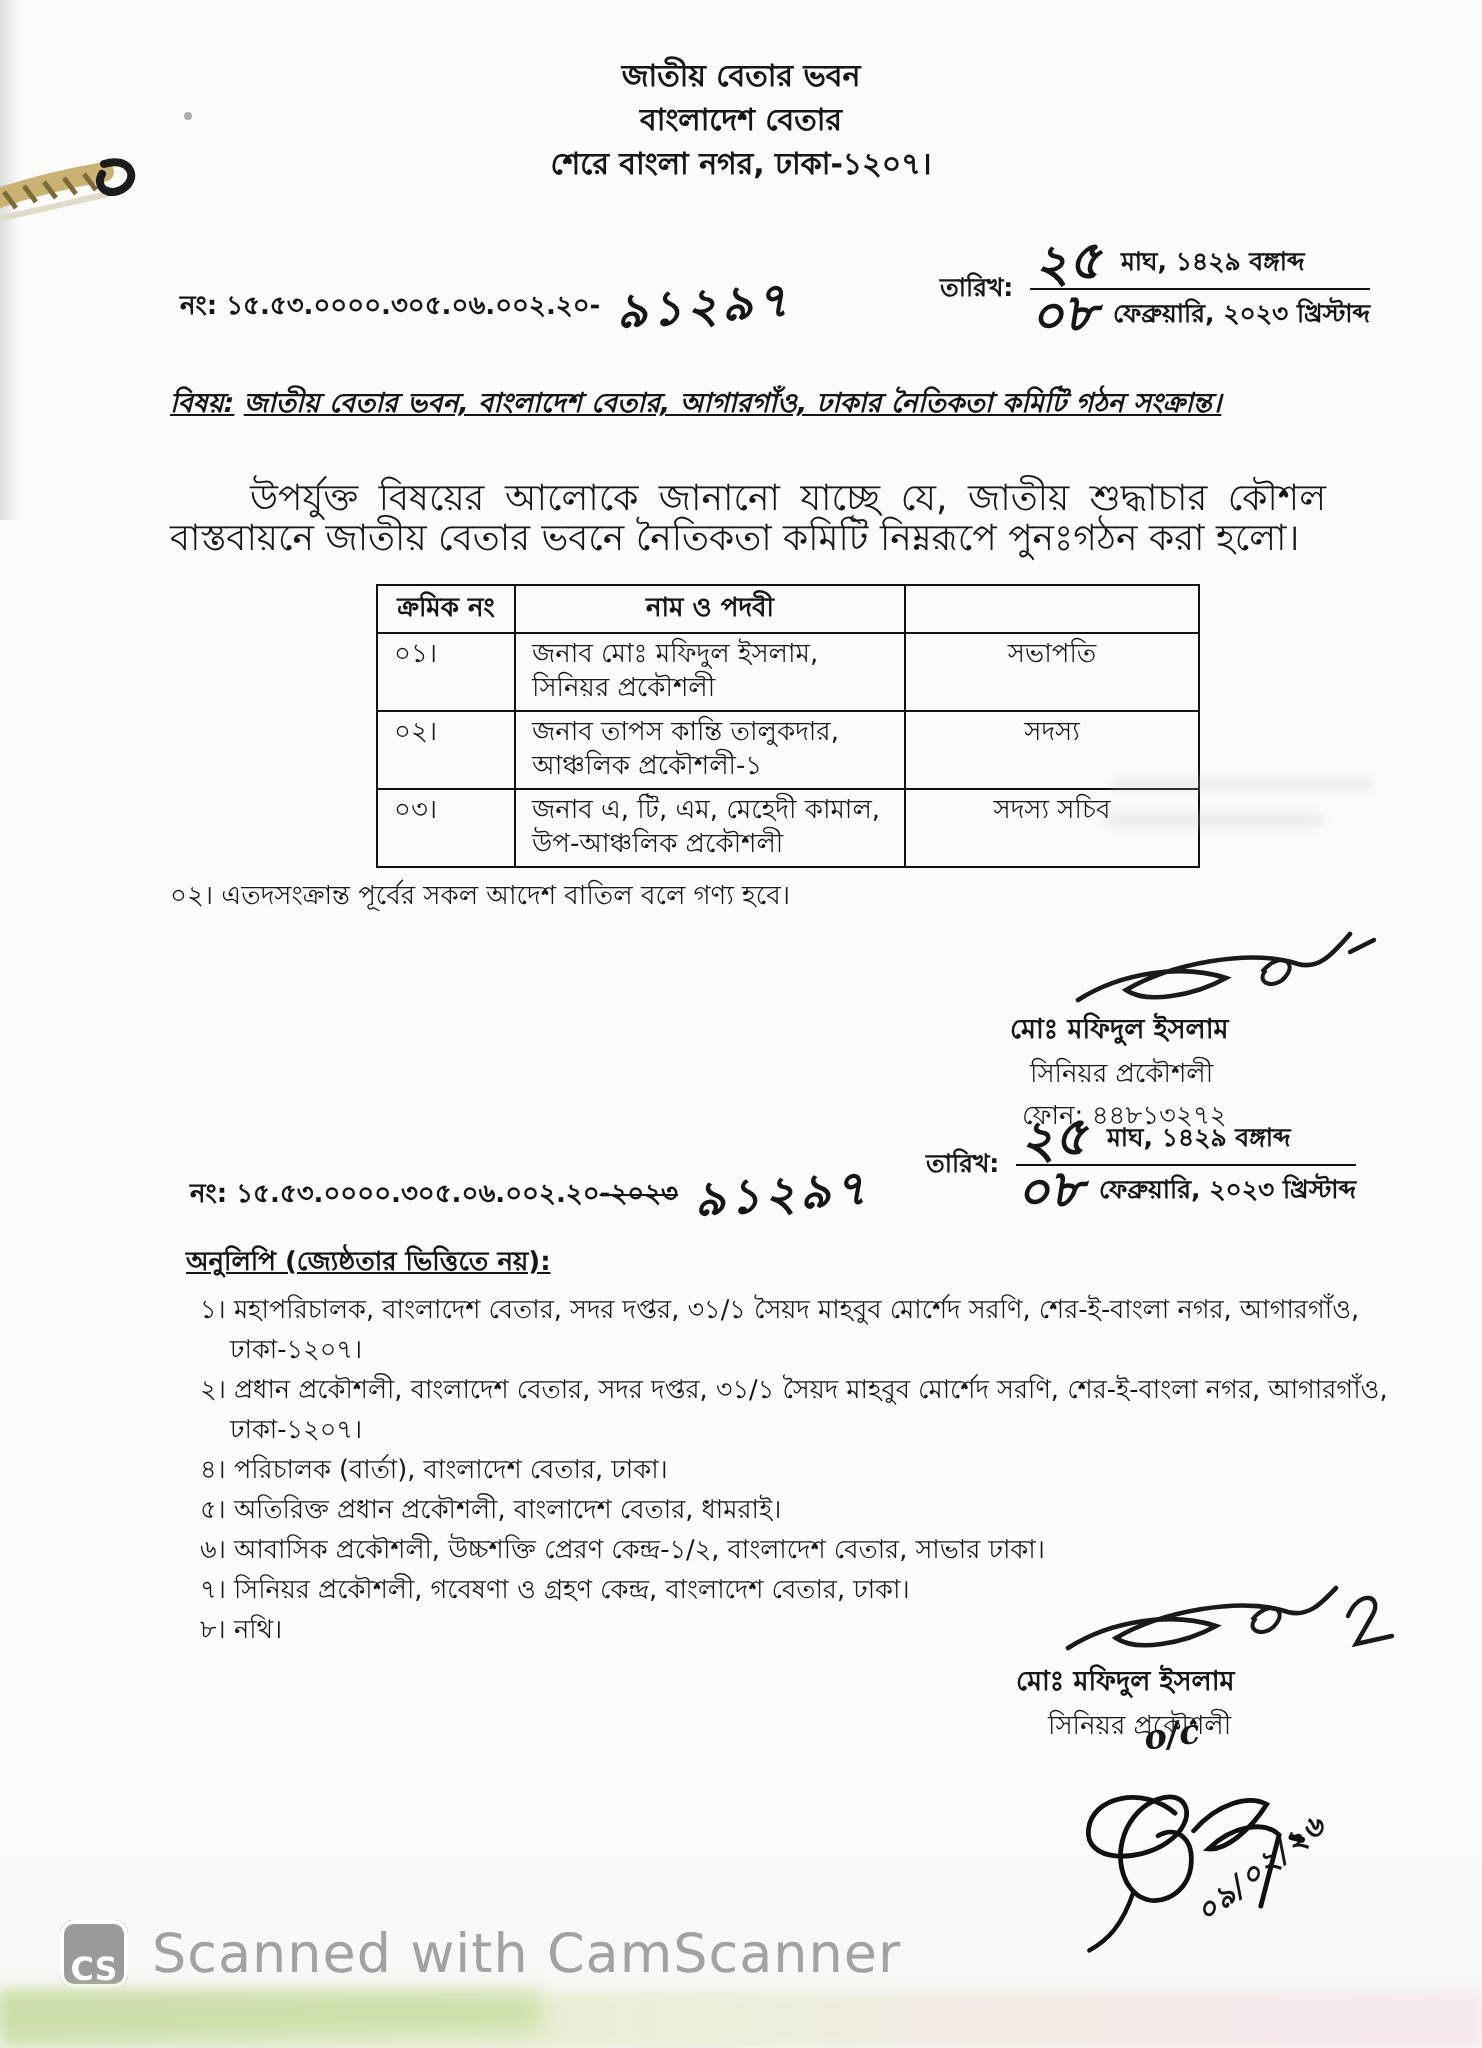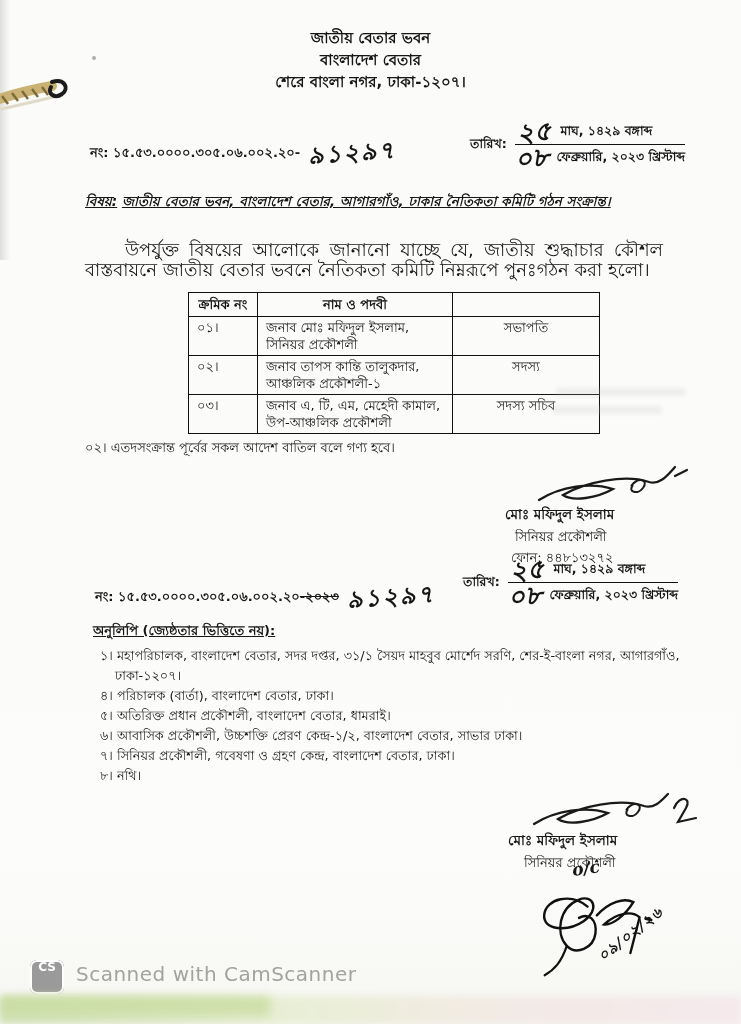--- a/index.html
+++ b/index.html
@@ -33,23 +33,23 @@
   .sigblock{width:230px;}
   .signame{font-weight:bold;font-size:13.5px;}
   .sigtitle{font-size:13px;padding-left:10px;}
   .sigphone{font-size:13px;padding-left:6px;}
   .copies-h{font-size:13px;font-weight:bold;text-decoration:underline;}
   .copies{font-size:12.8px;line-height:20px;width:628px;}
   .copies div{padding-left:15px;text-indent:-15px;}
   .oc{font-size:17px;transform:rotate(-8deg);display:inline-block;}
   .botdate{font-size:15px;transform:rotate(-38deg);display:inline-block;letter-spacing:1px;}
   .cs-badge{width:34px;height:34px;background:#9a9a9a;border-radius:7px;color:#fff;
-    font-weight:bold;font-size:12px;display:flex;align-items:flex-start;justify-content:center;
+    font-weight:bold;font-size:16px;display:flex;align-items:flex-end;justify-content:center;
     box-shadow:inset 0 0 0 2px #fff, inset 0 0 0 4px #9a9a9a;}
-  .cs-text{font-size:20px;color:#a2a2a2;letter-spacing:.5px;}
+  .cs-text{font-size:27px;color:#a2a2a2;letter-spacing:.5px;}
   .blurstrip{left:0;right:0;bottom:0;height:28px;filter:blur(3px);
     background:linear-gradient(90deg,#d3e2b8 0%,#e9efd6 40%,#f2ebe4 65%,#f5e9ed 100%);}
   .blurpatch{left:0;bottom:8px;width:270px;height:20px;background:#c9dda2;filter:blur(5px);opacity:.8;}
   .ghost{background:#bdbdbd;opacity:.22;filter:blur(2px);border-radius:3px;}
   .speck{width:4px;height:4px;border-radius:50%;background:#8d8d8d;opacity:.7;}
 </style>
 </head>
 <body>
 
 <div class="page">
@@ -159,20 +159,21 @@
       <span class="bot">
         <span class="hand day">০৮</span>
         <span>ফেব্রুয়ারি, ২০২৩ খ্রিস্টাব্দ</span>
       </span>
     </span>
   </div>
 
   <div class="abs copies-h" style="top:621px;left:93px;text-align:right;">অনুলিপি (জ্যেষ্ঠতার ভিত্তিতে নয়):</div>
   <div class="abs copies" style="top:646px;left:86px;margin-left:14px;">
     <div>১। মহাপরিচালক, বাংলাদেশ বেতার, সদর দপ্তর, ৩১/১ সৈয়দ মাহবুব মোর্শেদ সরণি, শের-ই-বাংলা নগর, আগারগাঁও, ঢাকা-১২০৭।</div>
+    <div>২। প্রধান প্রকৌশলী, বাংলাদেশ বেতার, সদর দপ্তর, ৩১/১ সৈয়দ মাহবুব মোর্শেদ সরণি, শের-ই-বাংলা নগর, আগারগাঁও, ঢাকা-১২০৭।</div>
     <div>৪। পরিচালক (বার্তা), বাংলাদেশ বেতার, ঢাকা।</div>
     <div>৫। অতিরিক্ত প্রধান প্রকৌশলী, বাংলাদেশ বেতার, ধামরাই।</div>
     <div>৬। আবাসিক প্রকৌশলী, উচ্চশক্তি প্রেরণ কেন্দ্র-১/২, বাংলাদেশ বেতার, সাভার ঢাকা।</div>
     <div>৭। সিনিয়র প্রকৌশলী, গবেষণা ও গ্রহণ কেন্দ্র, বাংলাদেশ বেতার, ঢাকা।</div>
     <div>৮। নথি।</div>
   </div>
 
   <div class="abs sigblock" style="top:788px;left:508px;">
     <svg width="170" height="46" viewBox="0 0 170 46" style="margin-left:20px;display:block;">
       <path d="M6 36 C 28 22, 58 18, 80 25 C 64 34, 40 38, 30 31 C 52 18, 92 10, 116 18 C 127 21, 134 12, 140 6" fill="none" stroke="#1a1a1a" stroke-width="2.3" stroke-linecap="round"></path>

